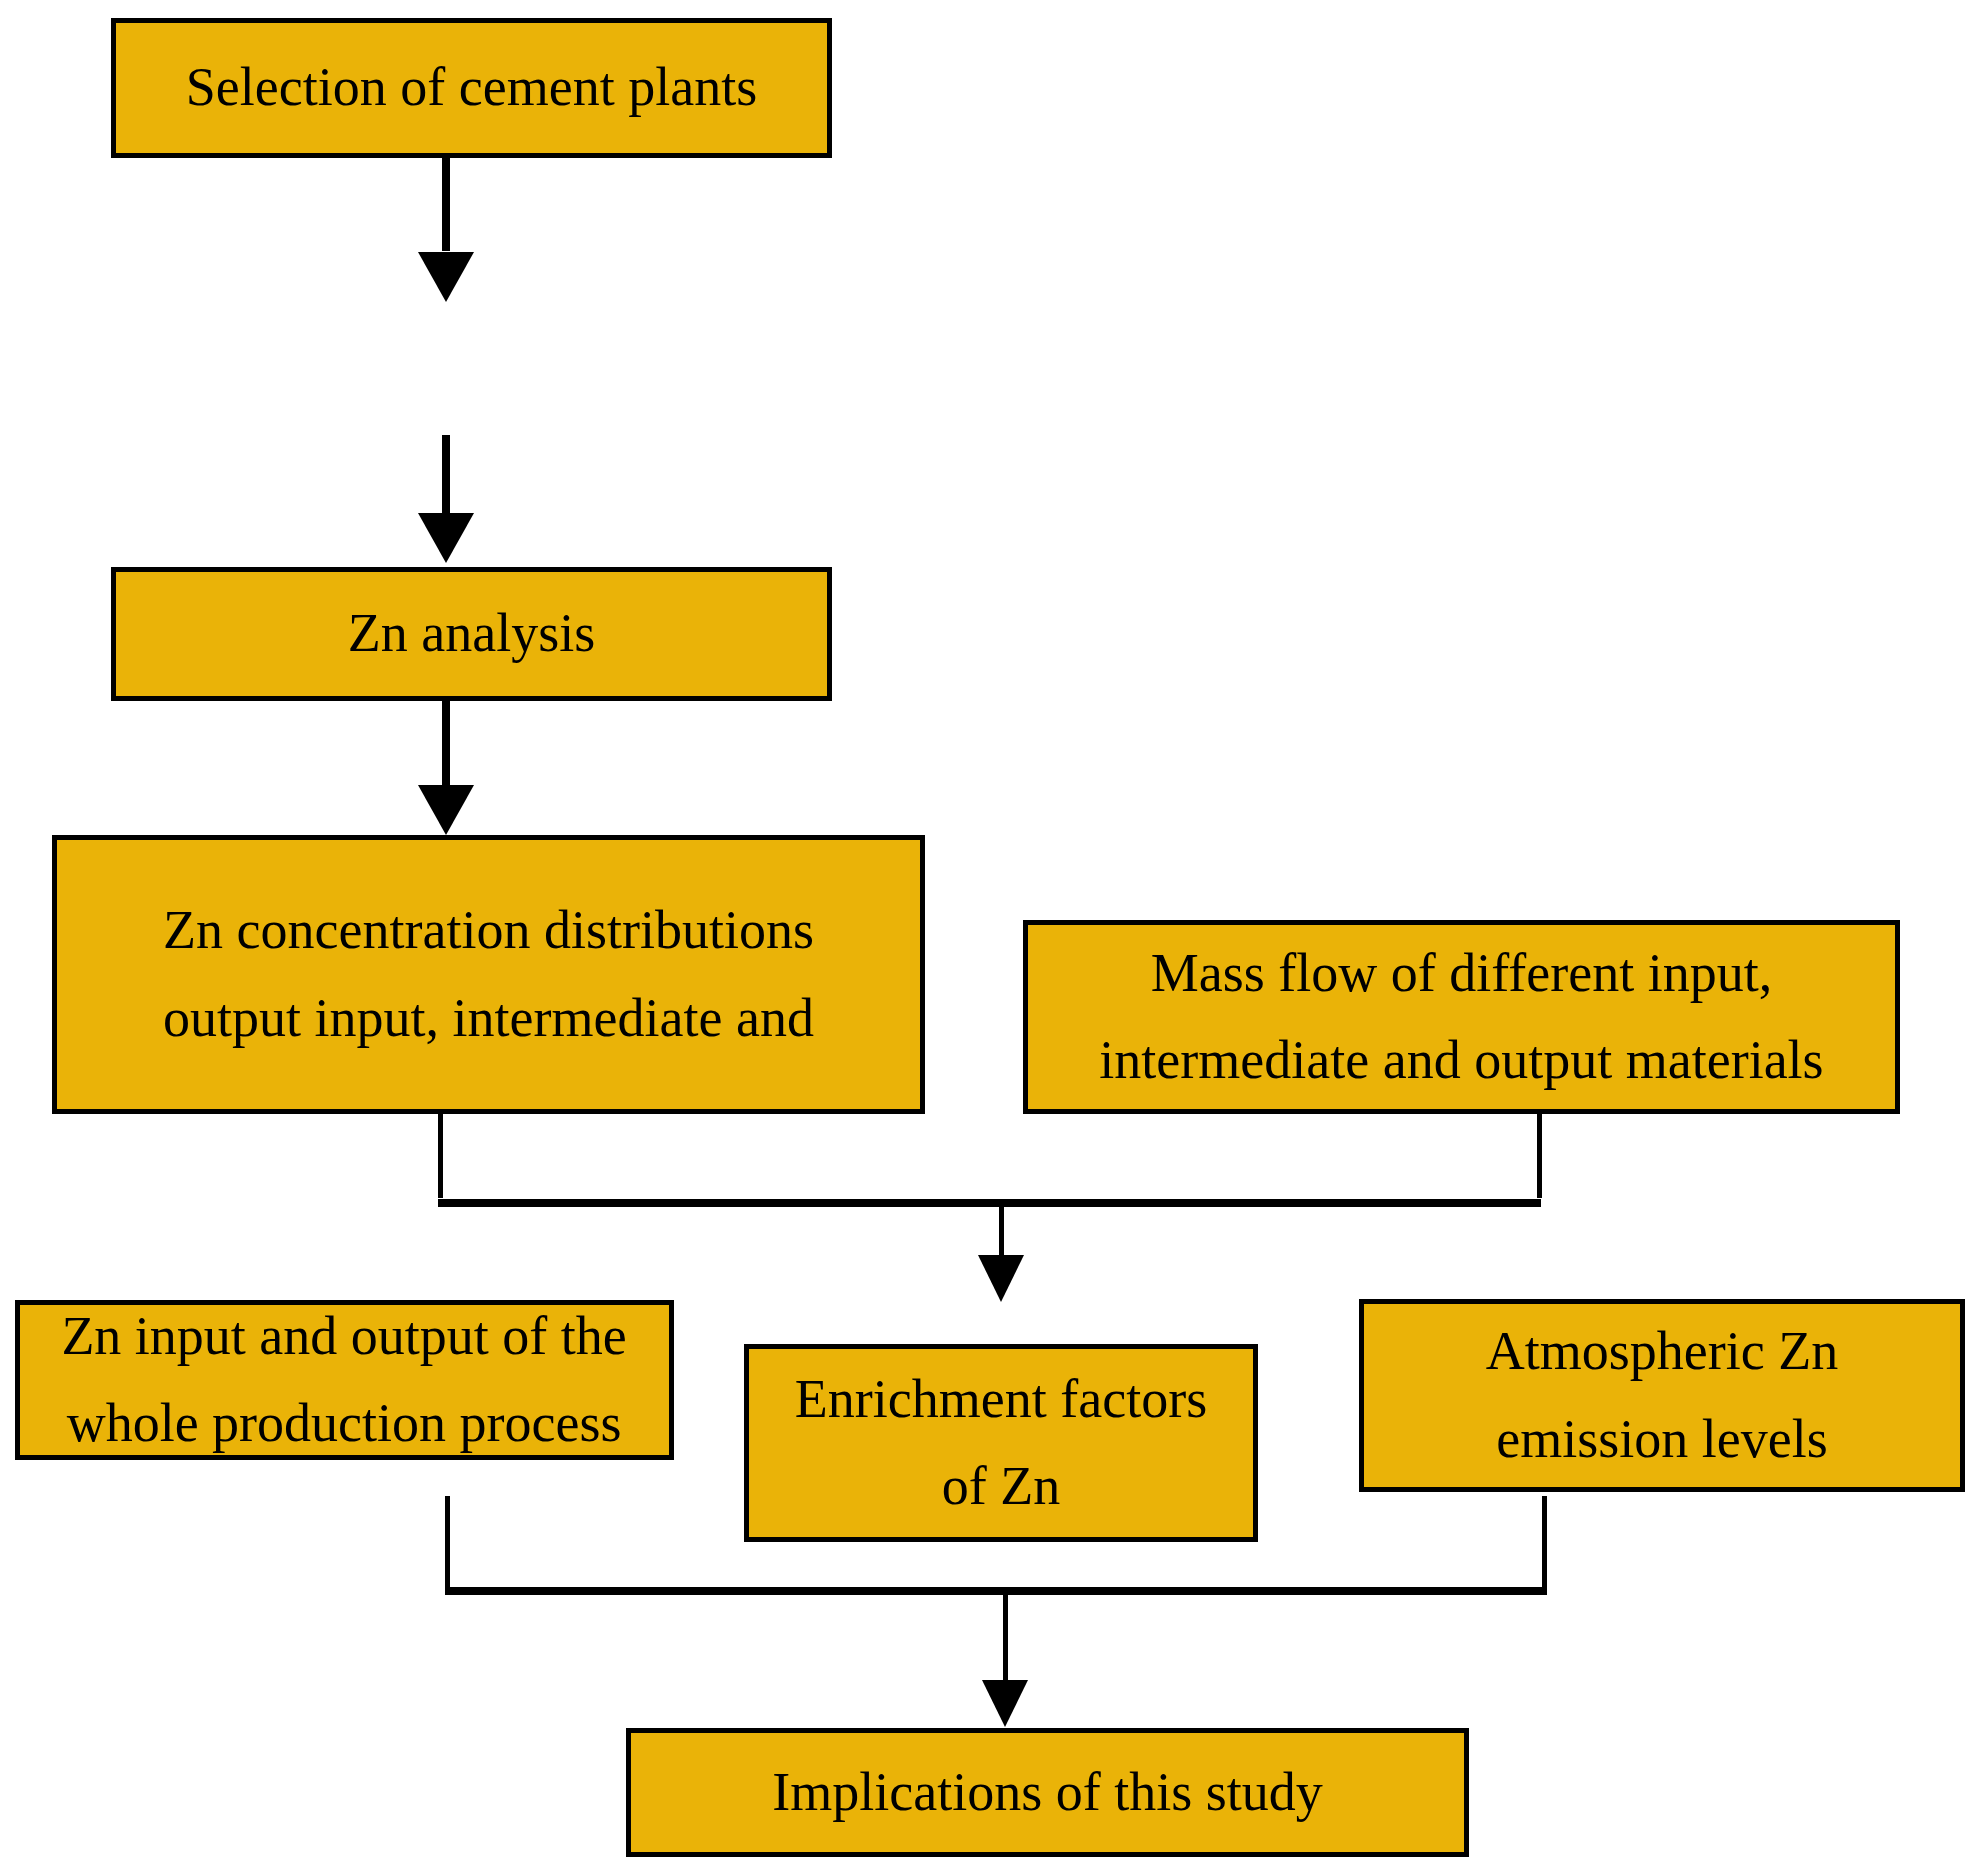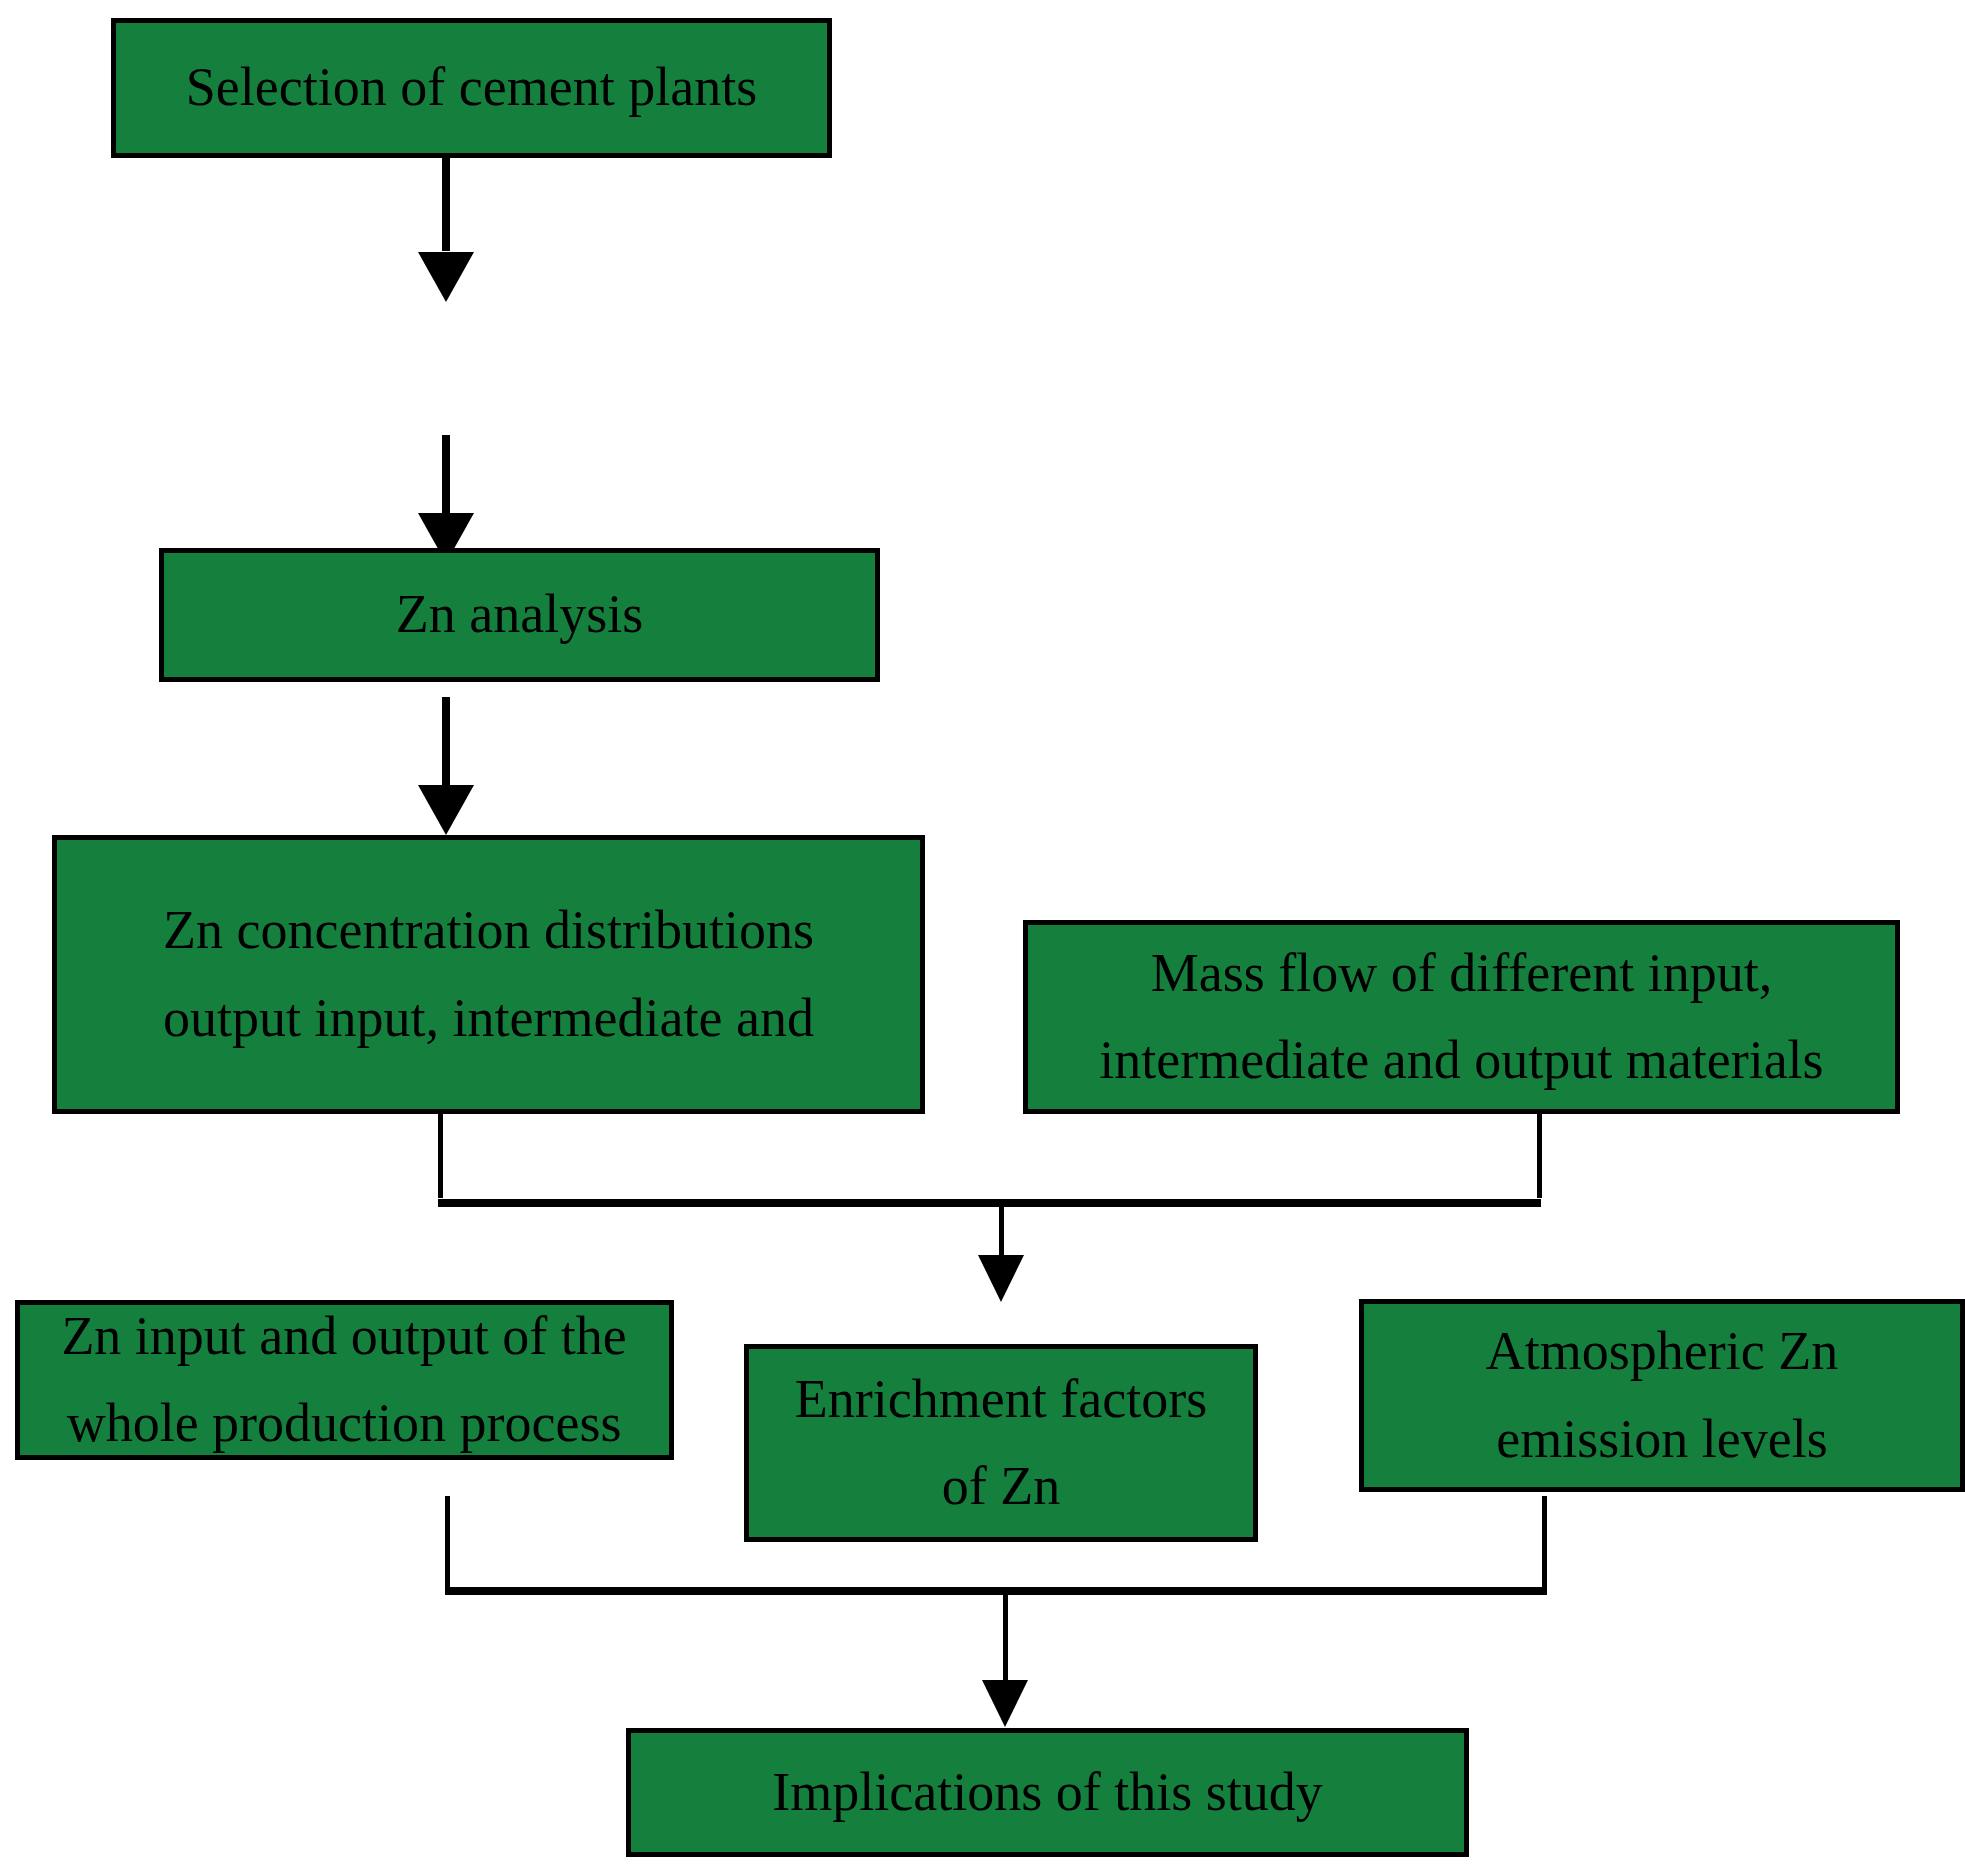--- a/index.html
+++ b/index.html
@@ -11,21 +11,21 @@
     position: relative;
     width: 1965px;
     height: 1873px;
     background: #ffffff;
     font-family: "Liberation Serif", "DejaVu Serif", serif;
     color: #000000;
   }
   .box {
     position: absolute;
     border: 5.8px solid #000000;
-    background: #15803d;
+    background: #eab308;
     display: flex;
     flex-direction: column;
     justify-content: center;
     align-items: center;
     text-align: center;
     box-sizing: border-box;
   }
   .box .line {
     display: block;
     font-size: 54px;
@@ -61,21 +61,21 @@
     <span class="line">Selection of cement plants</span>
   </div>
 
   <div class="seg" style="left:442px; top:157px; width:8.2px; height:94px;"></div>
   <div class="head big" style="left:418px; top:252px;"></div>
 
 
   <div class="seg" style="left:442px; top:435px; width:8.2px; height:78px;"></div>
   <div class="head big" style="left:418px; top:513px;"></div>
 
-  <div class="box" style="left:111px; top:548px; width:721px; height:134px;margin-left:48px;">
+  <div class="box" style="left:111px; top:567px; width:721px; height:134px;">
     <span class="line">Zn analysis</span>
   </div>
 
   <div class="seg" style="left:442px; top:697px; width:8.2px; height:89px;"></div>
   <div class="head big" style="left:418px; top:785px;"></div>
 
   <div class="box" style="left:52px; top:835px; width:873px; height:279px;">
     <span class="line">Zn concentration distributions</span>
     <span class="line">output input, intermediate and</span>
   </div>

